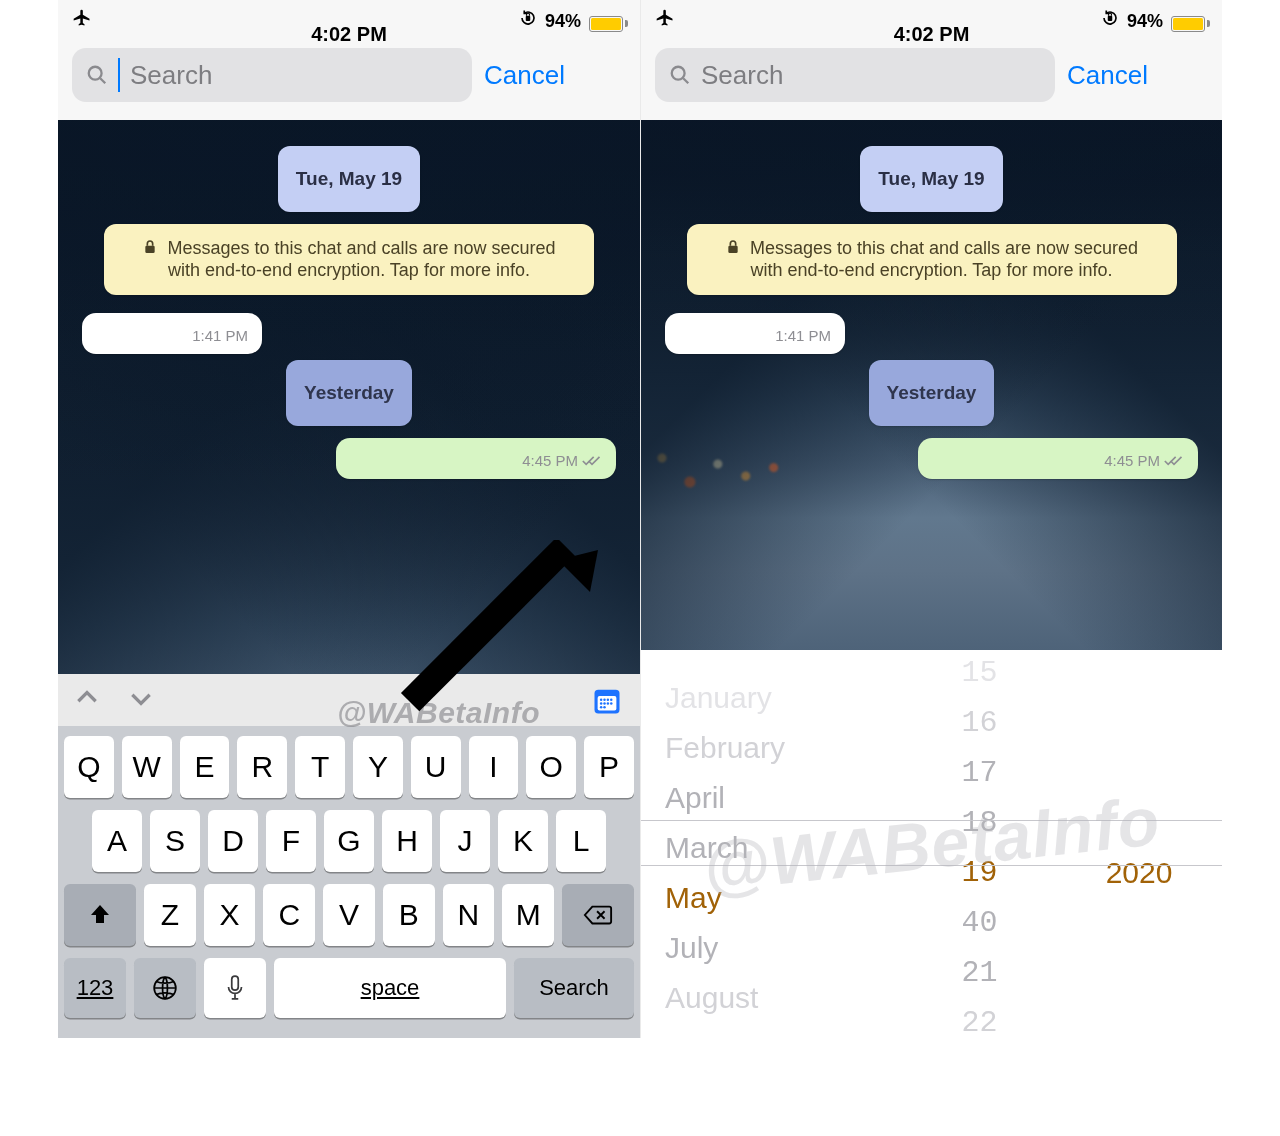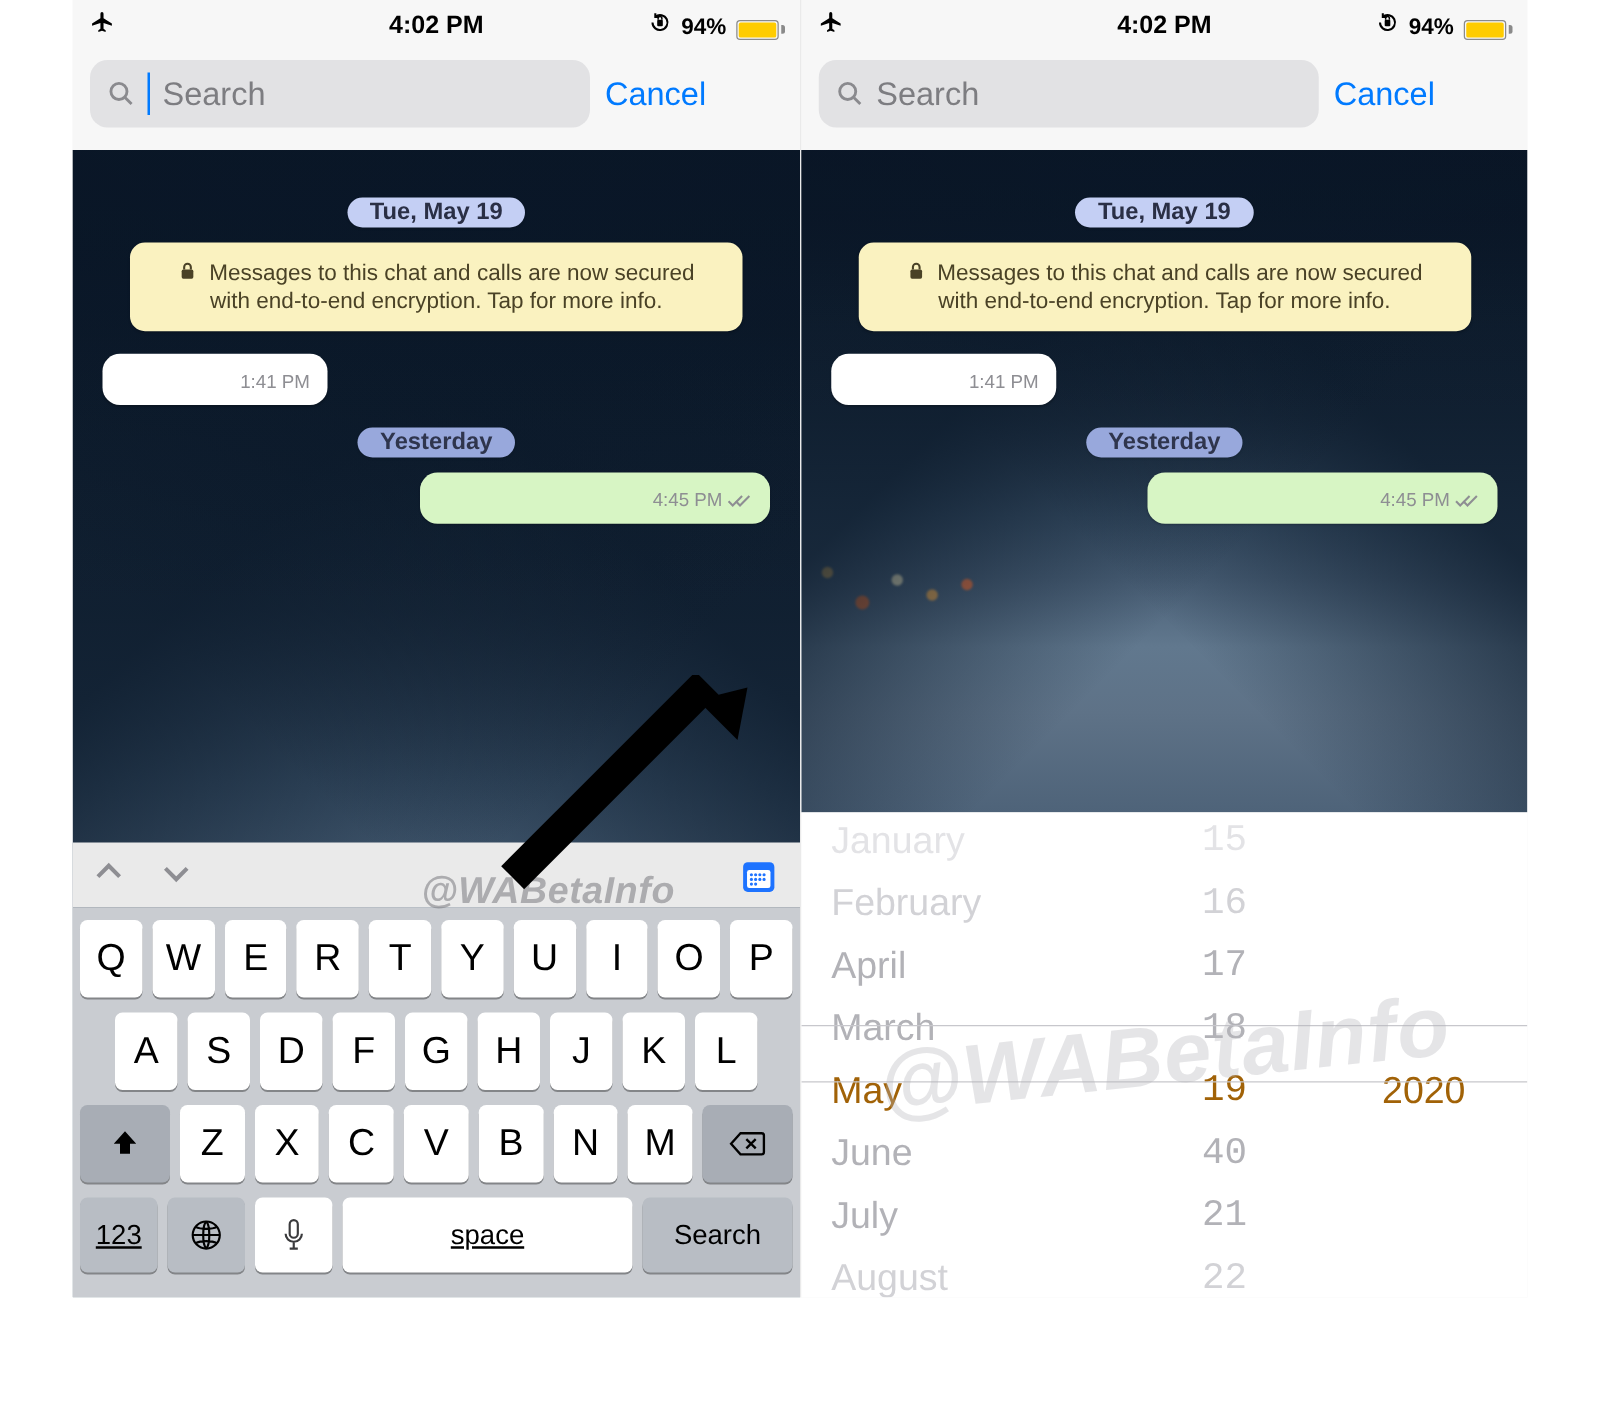--- a/index.html
+++ b/index.html
@@ -4,21 +4,21 @@
 <style>
   * { box-sizing: border-box; margin: 0; padding: 0; }
   body { font-family: -apple-system, "Helvetica Neue", Helvetica, Arial, sans-serif; background:#fff; width:1280px; height:1136px; overflow:hidden; }
   .viewport { display:flex; width:1164px; height:1038px; margin: 0 auto; position:relative; }
   .phone { width:582px; height:1038px; position:relative; background:#f7f7f7; display:flex; flex-direction:column; overflow:hidden; }
   .phone + .phone { border-left:1px solid rgba(0,0,0,0.05); }
 
   
   .status-bar { height:40px; display:flex; align-items:center; justify-content:space-between; padding:0 10px 0 14px; font-size:18px; font-weight:600; color:#000; }
   .status-left, .status-right { display:flex; align-items:flex-end; gap:8px; }
-  .status-center { position:absolute; left:0; right:0; top:9px; text-align:center; font-size:20px; font-weight:600; pointer-events:none;}
+  .status-center { position:absolute; left:0; right:0; top:23px; text-align:center; font-size:20px; font-weight:600; pointer-events:none;}
   .battery-body { width:34px; height:16px; border:1.5px solid #8a8a8a; border-radius:3px; position:relative; display:inline-block; }
   .battery-fill { position:absolute; left:1px; top:1px; bottom:1px; width:94%; border-radius:1.5px; background:#ffcc00; }
   .battery-cap { width:3px; height:7px; background:#8a8a8a; border-radius:0 2px 2px 0; margin-right:2px;}
   .batt-wrap{display:flex; align-items:center; gap:2px;}
 
   
   .search-bar { height:80px; display:flex; align-items:center; padding:0 14px 10px 14px; gap:12px; background:#f7f7f7; }
   .search-input { flex:0 0 auto; width:400px; height:54px; background:#e2e2e4; border-radius:14px; display:flex; align-items:center; padding:0 14px; color:#7d7d81; font-size:26px; gap:10px;}
   .search-input.active { color:#000; }
   .search-input .caret { height:34px; width:2px; background:#007aff; display:inline-block;}
@@ -36,21 +36,21 @@
        radial-gradient(circle at 38% 48%, rgba(255,120,60,.85) 0 4px, transparent 5px);
      filter: blur(1px);
   }
   .chat-bg::after{content:""; position:absolute; inset:0; background:
      linear-gradient(to bottom, rgba(7,18,34,.5), rgba(7,18,34,0) 40%),
      linear-gradient(135deg, rgba(12,27,44,.8) 0 30%, transparent 60%),
      linear-gradient(225deg, rgba(12,27,44,.8) 0 30%, transparent 60%);
   }
   .chat-content { position:relative; padding:20px 18px; }
 
-  .date-pill, .yesterday-pill { margin:18px auto 12px; display:table; background:#c4cff4; color:#2a2f45; font-size:19px; font-weight:700; padding:1px 18px; border-radius:12px; box-shadow:0 1px 2px rgba(0,0,0,.15);}
+  .date-pill, .yesterday-pill { margin:6px auto 12px; display:table; background:#c4cff4; color:#2a2f45; font-size:19px; font-weight:700; padding:22px 18px; border-radius:12px; box-shadow:0 1px 2px rgba(0,0,0,.15);}
   .yesterday-pill { background:#98a8dc; color:#2f354d;}
 
   .notice { margin:0 auto 18px; width:490px; background:#faf2c0; color:#4a4226; font-size:18px; text-align:center; padding:14px 22px; border-radius:12px; box-shadow:0 1px 2px rgba(0,0,0,.2); position:relative;}
   .notice-glyph{display:inline-block; vertical-align:-1px; margin-right:4px;}
 
   .bubble { position:relative; display:inline-block; min-width:130px; min-height:38px; padding:10px 14px; border-radius:14px; box-shadow:0 1px 1.5px rgba(0,0,0,.2); font-size:15px;}
   .bubble-in { background:#fff; }
   .bubble-out { background:#d7f5c4; }
   .row { display:flex; margin:6px 0;}
   .row.in { justify-content:flex-start; padding-left:6px;}
@@ -368,21 +368,20 @@
       </div>
     </div>
 
     <div class="picker">
       <div class="wheel month" id="wheel-month">
           <div class="item fade2">January</div>
           <div class="item fade1">February</div>
           <div class="item">April</div>
           <div class="item">March</div>
           <div class="item selected">May</div>
-          <div class="item">June</div>
           <div class="item">July</div>
           <div class="item fade1">August</div>
         </div>
       <div class="wheel day" id="wheel-day">
           <div class="item fade2">15</div>
           <div class="item fade1">16</div>
           <div class="item">17</div>
           <div class="item">18</div>
           <div class="item selected">19</div>
           <div class="item">40</div>

